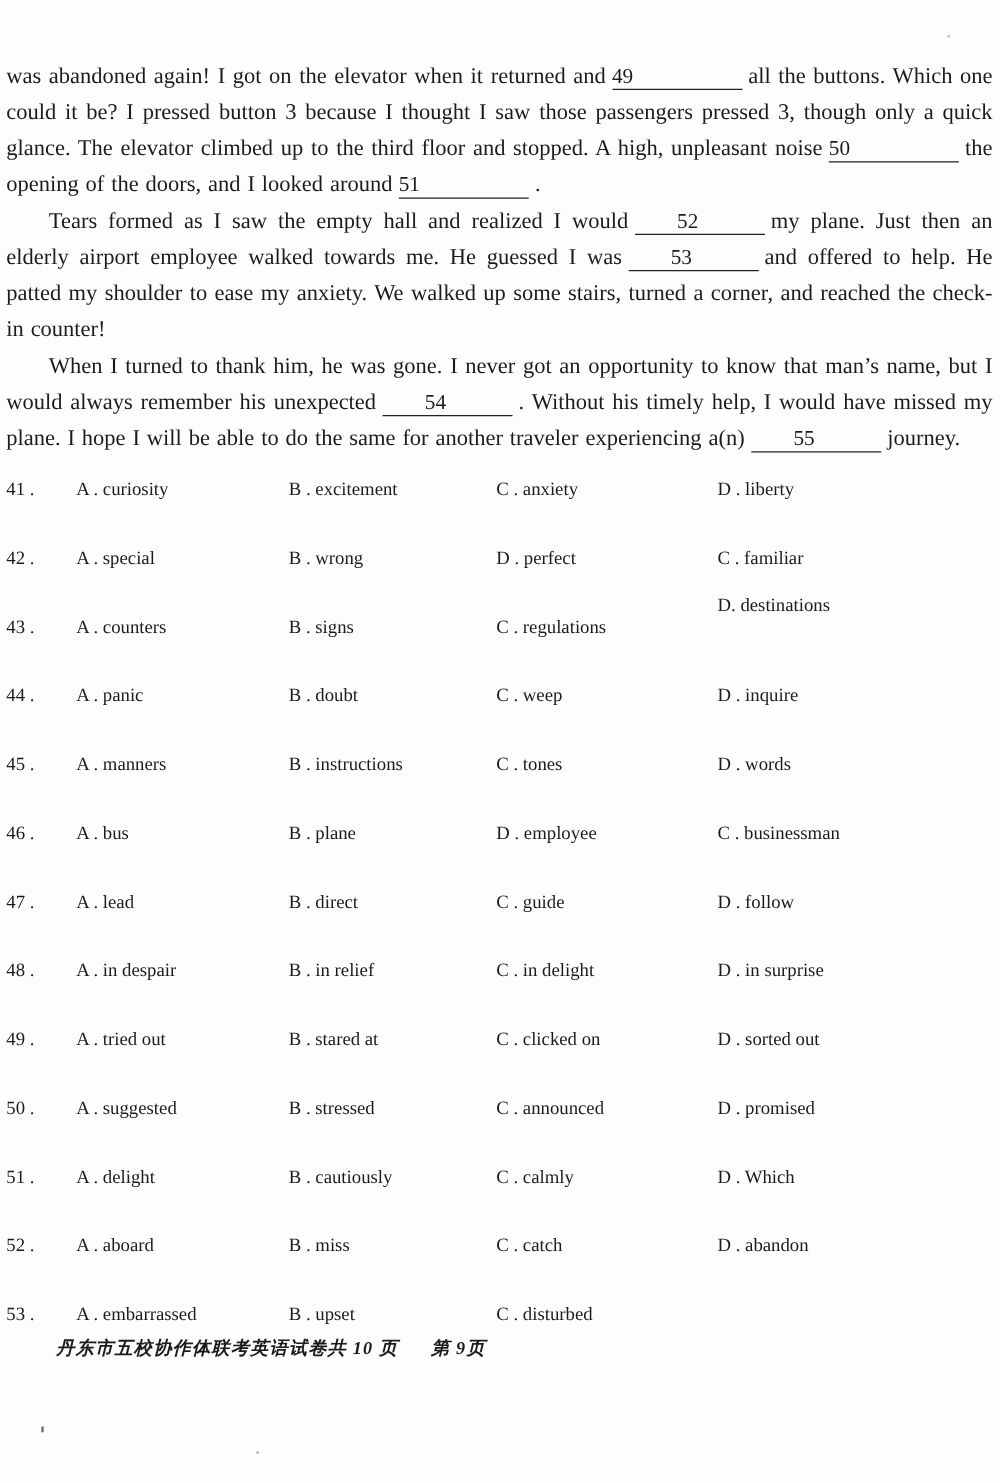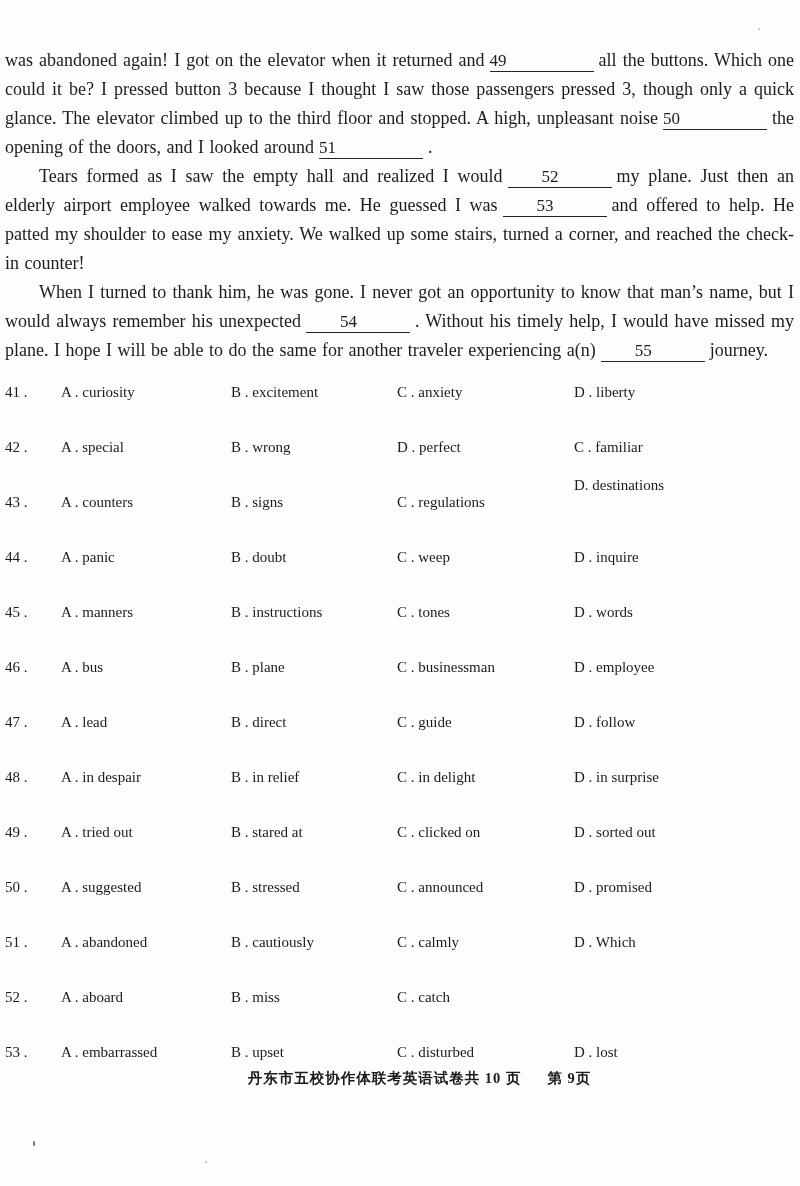--- a/index.html
+++ b/index.html
@@ -43,25 +43,25 @@
     line-height:22px;
     margin-bottom:33px;
     white-space:nowrap;
   }
   .qrow:last-child { margin-bottom:0;margin-top:17px; }
   .raised { position:relative; top:-17px; }
 
   
   .footer {
     margin-top:6px;
-    text-align:center;
     font-size:14.5px;
     font-weight:bold;
     letter-spacing:1px;
     padding-left:40px;
+    font-style:italic;
   }
   .footer .gap { display:inline-block; width:26px; }
 
   
   .speck { position:absolute; background:#777; border-radius:1px; }
   .speck.s1 { left:33px; top:1141px; width:2px; height:5px; }
   .speck.s2 { left:205px; top:1161px; width:2px; height:2px; background:#aaa; }
   .speck.s3 { left:758px; top:28px;  width:2px; height:2px; background:#bbb; }
 </style>
 </head>
@@ -116,22 +116,22 @@
       <span>A . manners</span>
       <span>B . instructions</span>
       <span>C . tones</span>
       <span>D . words</span>
     </div>
 
     <div class="qrow">
       <span>46 .</span>
       <span>A . bus</span>
       <span>B . plane</span>
+      <span>D . employee</span>
       <span>C . businessman</span>
-      <span>D . employee</span>
     </div>
 
     <div class="qrow">
       <span>47 .</span>
       <span>A . lead</span>
       <span>B . direct</span>
       <span>C . guide</span>
       <span>D . follow</span>
     </div>
 
@@ -154,39 +154,39 @@
     <div class="qrow">
       <span>50 .</span>
       <span>A . suggested</span>
       <span>B . stressed</span>
       <span>C . announced</span>
       <span>D . promised</span>
     </div>
 
     <div class="qrow">
       <span>51 .</span>
-      <span>A . abandoned</span>
+      <span>A . delight</span>
       <span>B . cautiously</span>
       <span>C . calmly</span>
       <span>D . Which</span>
     </div>
 
     <div class="qrow">
       <span>52 .</span>
       <span>A . aboard</span>
       <span>B . miss</span>
       <span>C . catch</span>
+      <span>D . abandon</span>
     </div>
 
     <div class="qrow">
       <span>53 .</span>
       <span>A . embarrassed</span>
       <span>B . upset</span>
       <span>C . disturbed</span>
-      <span>D . lost</span>
     </div>
 
   </div>
 
   <div class="footer">
     <span>丹东市五校协作体联考英语试卷共 10 页</span><span class="gap"></span><span>第 9页</span>
   </div>
 
 </div>
 

